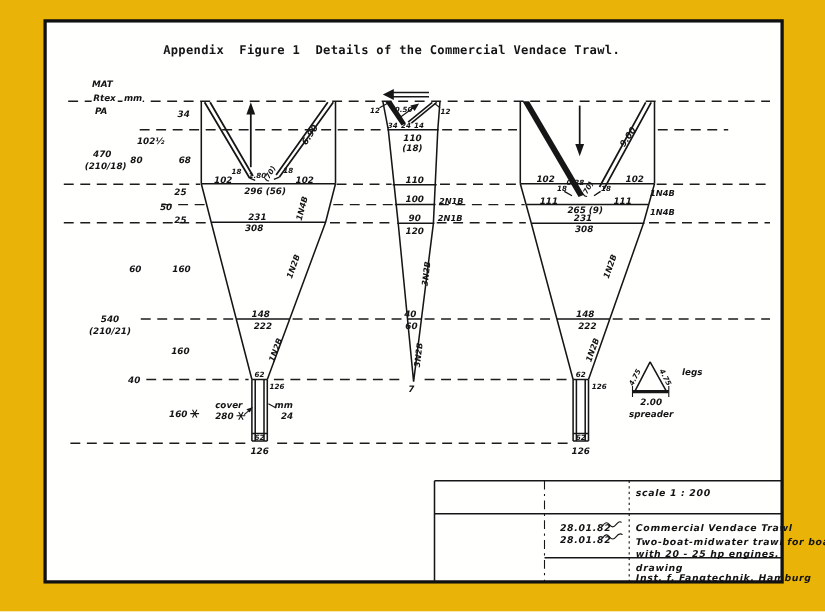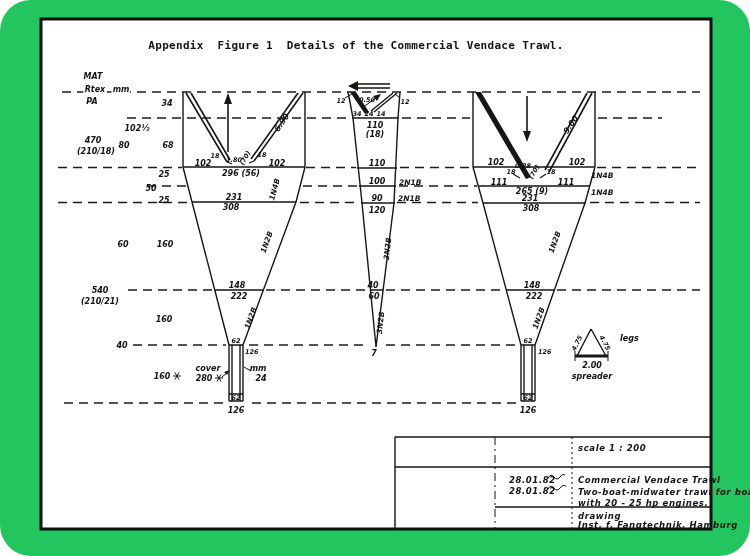--- a/index.html
+++ b/index.html
@@ -1,16 +1,16 @@
 <!DOCTYPE html>
 <html><head>
 <meta charset="utf-8">
 <style>
   html,body{margin:0;padding:0;background:#ffffff;}
-  .page{position:relative;width:750px;height:556px;background:#22c55e;font-family:"DejaVu Sans",sans-serif;border-radius:31px;}
+  .page{position:relative;width:750px;height:556px;background:#eab308;font-family:"DejaVu Sans",sans-serif;}
   svg{position:absolute;left:0;top:0;}
   text{fill:#141414;}
   .head{font-family:"DejaVu Sans Mono",monospace;font-size:11px;font-weight:700;letter-spacing:.3px;white-space:pre;}
   .lbl{font-family:"DejaVu Sans",sans-serif;font-style:italic;font-size:8px;font-weight:600;}
   .lbl-sm{font-family:"DejaVu Sans",sans-serif;font-style:italic;font-size:6.5px;font-weight:600;}
   .tw{font-family:"DejaVu Sans",sans-serif;font-style:italic;font-size:7.5px;font-weight:700;}
   .tb{font-family:"DejaVu Sans",sans-serif;font-style:italic;font-size:8.5px;font-weight:600;letter-spacing:.6px;}
   .halo{stroke:#fffffe;stroke-width:3px;paint-order:stroke;}
   .mid{text-anchor:middle;}
 </style>

